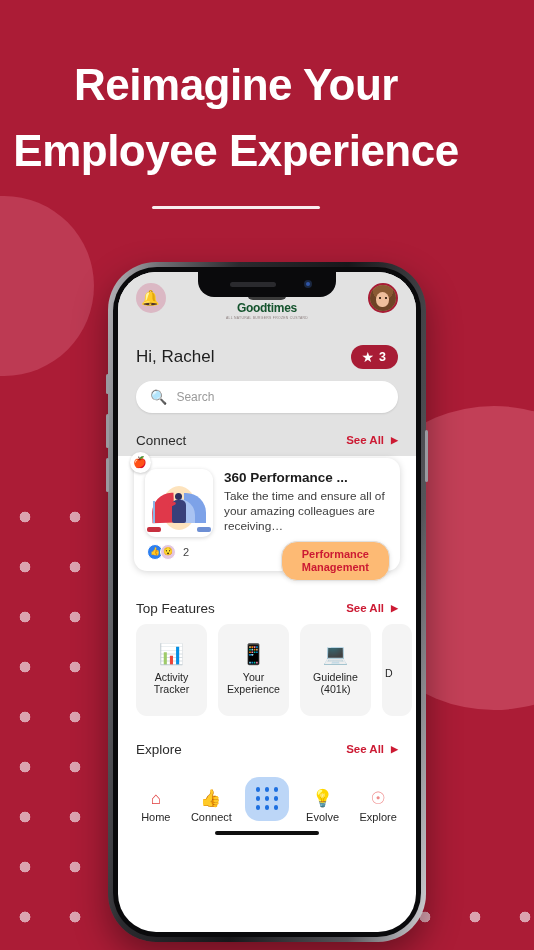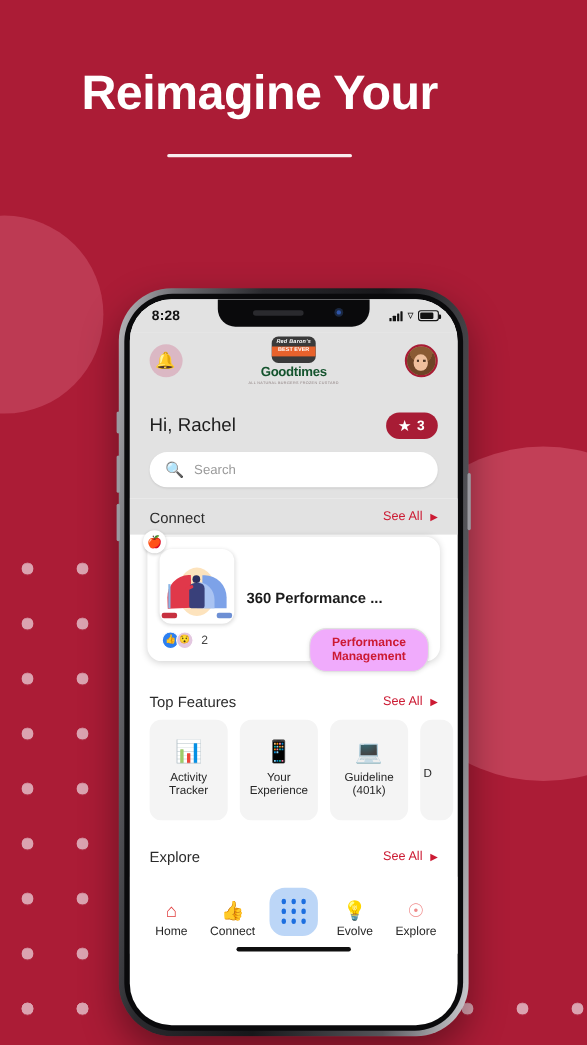--- a/index.html
+++ b/index.html
@@ -176,21 +176,21 @@
 
   
   .app-body{ background:#fff; padding:0 0 0 0; }
   .sec-head{
     display:flex; align-items:center; justify-content:space-between;
     padding:10px 18px 8px;
   }
   .sec-head.tight{ background:#e2e2e2; }
   .sec-title{ font-size:13.5px; color:#2b2b2b; }
   .see-all{ display:flex; align-items:center; gap:7px; }
-  .see-all span{ font-size:11.5px; font-weight:normal; color:#cc1a33; }
+  .see-all span{ font-size:11.5px; font-weight:bold; color:#cc1a33; }
   .see-all .arr{ font-size:9px; color:#cc1a33; }
 
   
   .connect-wrap{ padding:2px 16px 4px; }
   .connect-card{
     background:#fff; border-radius:13px; padding:11px;
     box-shadow:0 1px 7px rgba(0,0,0,.17);
     display:flex; gap:11px; position:relative;
   }
   .thumb-col{ width:68px; flex:0 0 68px; }
@@ -222,29 +222,29 @@
   }
   .reacts{ display:flex; align-items:center; gap:4px; margin-top:7px; padding-left:2px; }
   .react-ic{
     width:16px; height:16px; border-radius:50%; display:flex;
     align-items:center; justify-content:center; font-size:8px; color:#fff;
     border:1.5px solid #fff;
   }
   .react-ic.like{ background:#2d7ff0; }
   .react-ic.wow{ background:#e3c7e0; color:#6a3b6d; margin-left:-7px; }
   .react-cnt{ font-size:11px; color:#444; margin-left:3px; }
-  .card-text{ flex:1; min-width:0; padding-top:1px;margin-top:36px; }
+  .card-text{ flex:1; min-width:0; padding-top:1px; }
   .card-title{
     font-size:13.5px; font-weight:bold; color:#1b1b1b; margin-bottom:4px;
     white-space:nowrap; overflow:hidden; text-overflow:ellipsis;
   }
   .card-desc{ font-size:11.8px; line-height:15px; color:#3d3d3d; }
   .tag-pill{
     position:absolute; right:10px; bottom:-10px;
-    background:#f0abfc; border:1px solid #e0e0e0; border-radius:16px;
+    background:#fdba74; border:1px solid #e0e0e0; border-radius:16px;
     padding:6px 20px; text-align:left; line-height:13px;
     box-shadow:0 1px 4px rgba(0,0,0,.1);
   }
   .tag-pill span{ font-size:11px; font-weight:bold; color:#cc1a33; display:block; }
 
   
   .feat-row{ display:flex; gap:11px; padding:0 0 0 18px; overflow:hidden; }
   .feat-card{
     flex:0 0 71px; height:92px; background:#f4f4f4; border-radius:11px;
     display:flex; flex-direction:column; align-items:center; justify-content:center; gap:7px;
@@ -284,52 +284,38 @@
 
 <div id="bg-layer">
   <div class="circle-left"></div>
   <div class="circle-right"></div>
   <div class="dots-left"></div>
   <div class="dots-bottom"></div>
 </div>
 
 <div id="headline">
   <div class="line">Reimagine Your</div>
+  <div class="line">Employee Experience</div>
   <div class="rule"></div>
 </div>
 
 <div id="phone">
   <div class="frame-outer"></div>
   <div class="frame-inner"></div>
   <div class="btn-silent"></div>
   <div class="btn-volup"></div>
   <div class="btn-voldn"></div>
   <div class="btn-power"></div>
 
   <div class="screen">
     <div class="notch">
       <div class="speaker"></div>
       <div class="cam"></div>
     </div>
 
-    <div class="statusbar">
-      <div class="status-time">8:28</div>
-      <div class="status-icons">
-        <span class="svc-signal">
-            <i></i>
-            <i></i>
-            <i></i>
-            <i></i>
-          </span>
-        <span class="wifi-ic">▿</span>
-        <span class="batt">
-            <i></i>
-          </span>
-      </div>
-    </div>
 
     <div class="app-top">
       <div class="top-row">
         <div class="bell-btn">🔔</div>
         <div class="brand">
           <div class="brand-mark">
             <div class="swoosh"></div>
             <div class="bm-top">Red Baron's</div>
             <div class="bm-mid">BEST EVER</div>
           </div>
@@ -389,20 +375,21 @@
             </div>
             <div class="apple-badge">🍎</div>
             <div class="reacts">
               <span class="react-ic like">👍</span>
               <span class="react-ic wow">😯</span>
               <span class="react-cnt">2</span>
             </div>
           </div>
           <div class="card-text">
             <div class="card-title">360 Performance ...</div>
+            <div class="card-desc">Take the time and ensure all of your amazing colleagues are receiving…</div>
           </div>
           <div class="tag-pill">
             <span>Performance</span>
             <span>Management</span>
           </div>
         </div>
       </div>
 
       <div class="sec-head" style="padding-top:26px">
         <div class="sec-title">Top Features</div>

